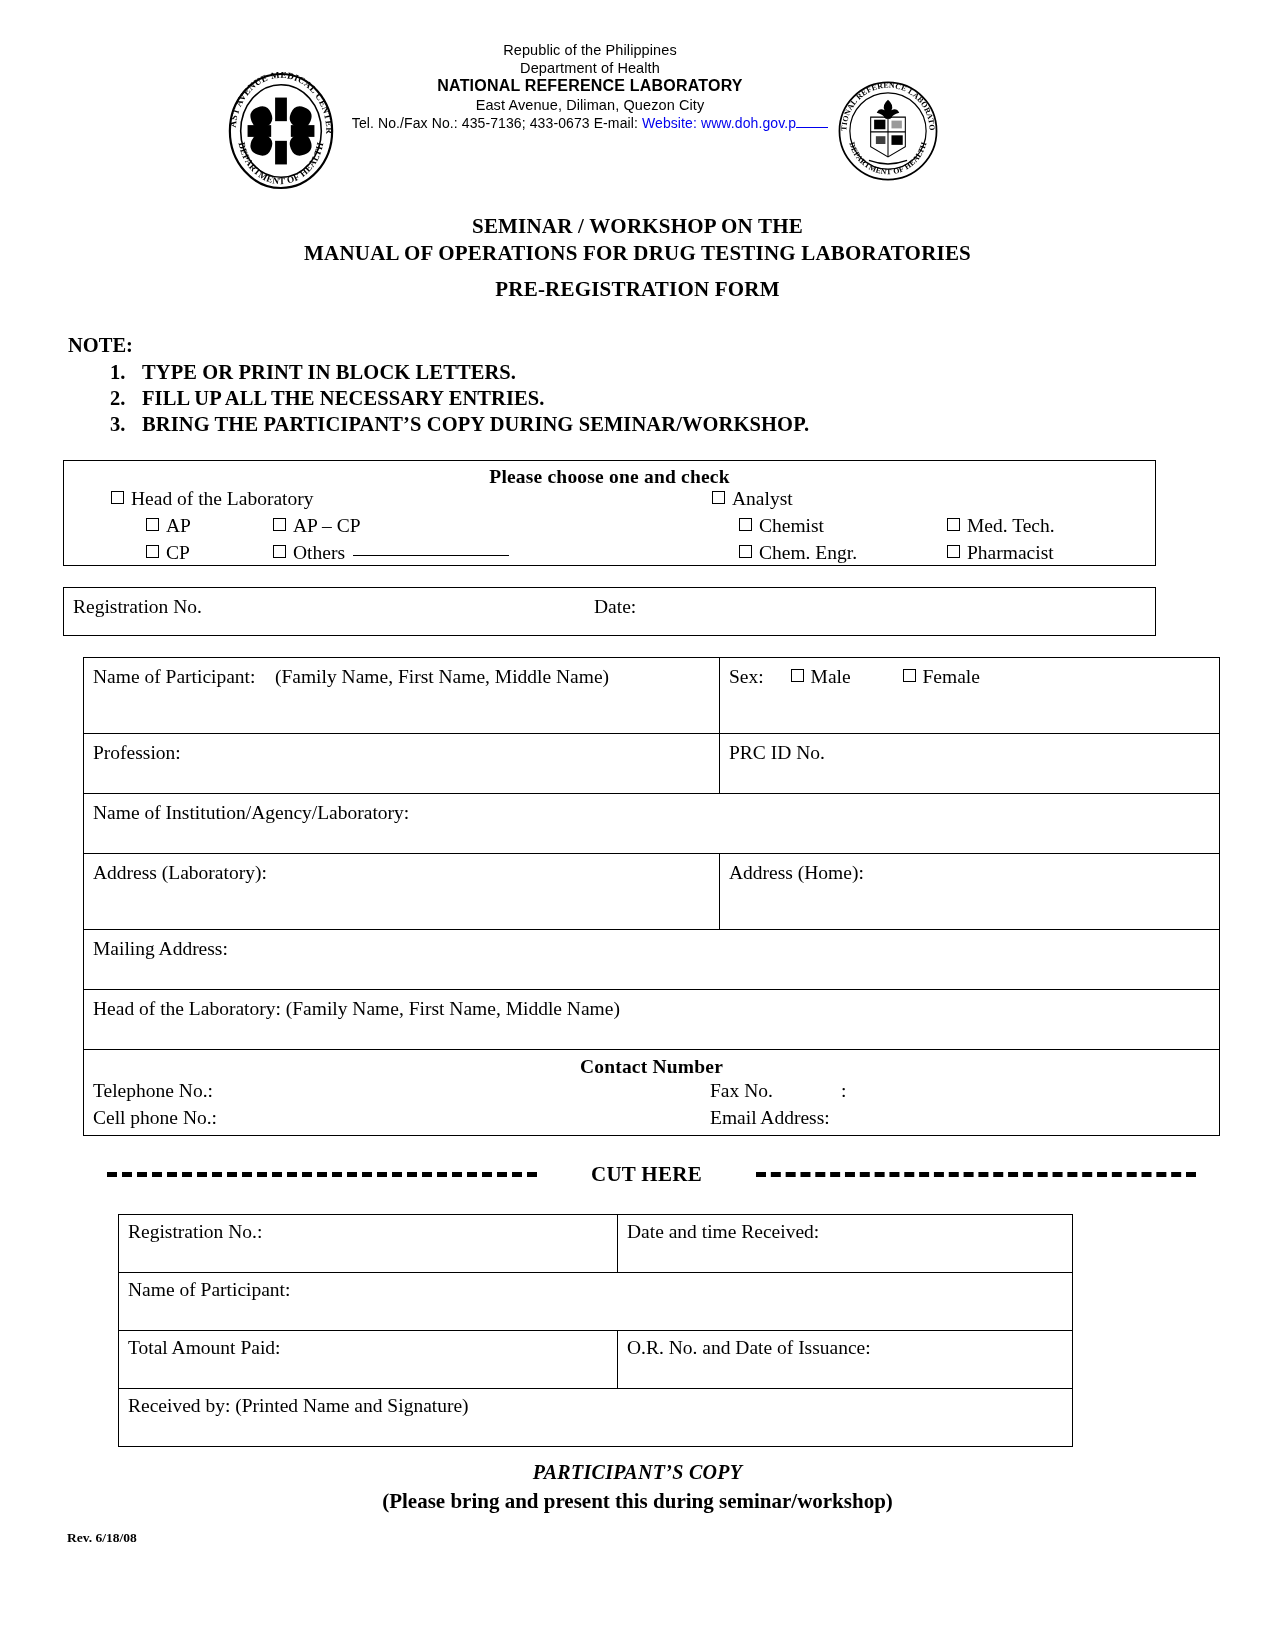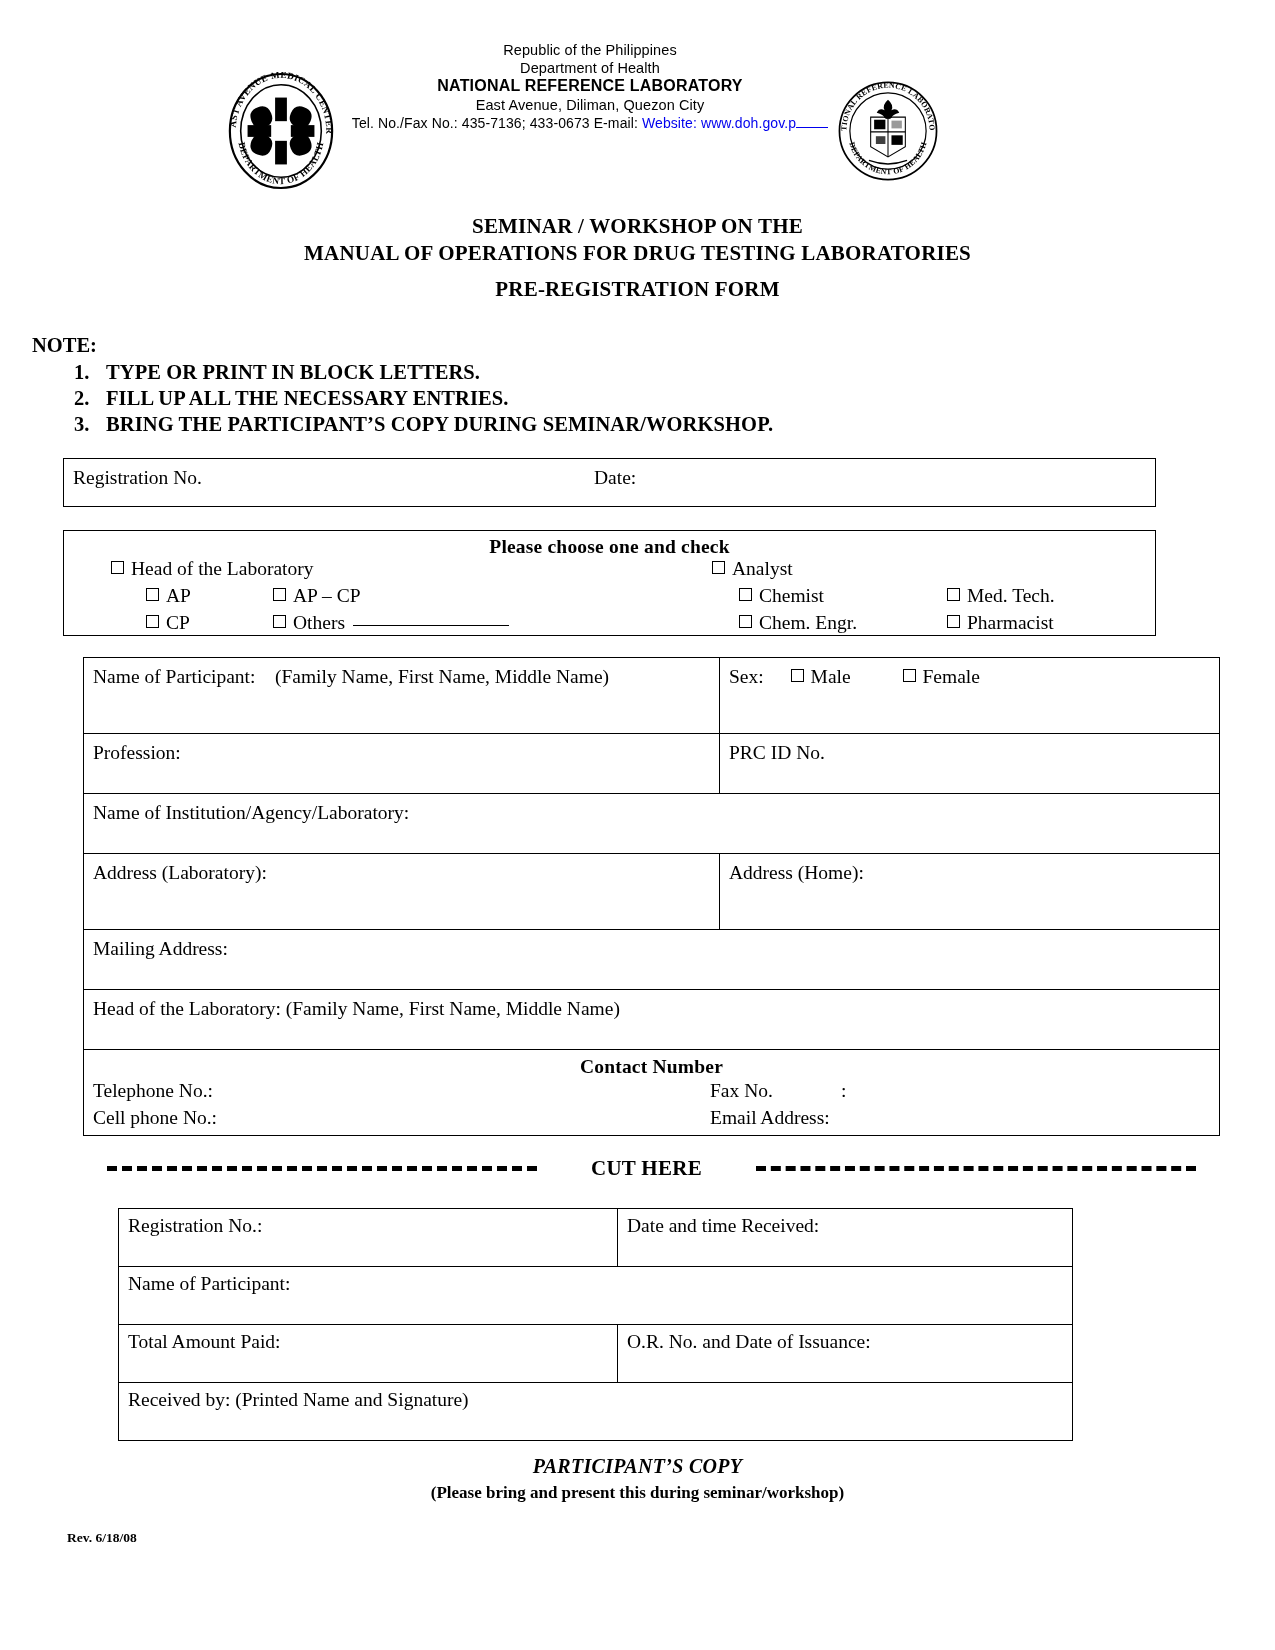--- a/index.html
+++ b/index.html
@@ -84,21 +84,21 @@
     text-align: center;
     font-weight: bold;
     font-size: 21px;
     margin-top: 10px;
     letter-spacing: 0.2px;
   }
 
   
   .note-block {
     margin-top: 30px;
-    padding-left: 32px;
+    padding-left: 68px;
     font-weight: bold;
     font-size: 20.5px;
   }
   .note-title { line-height: 27px; }
   .note-list {
     list-style: none;
     margin: 0;
     padding: 0;
   }
   .note-list li {
@@ -195,21 +195,21 @@
     height: 56px;
   }
   .cg-l1 { position: absolute; left: 0px;   top: 0px; }
   .cg-r1 { position: absolute; left: 617px; top: 0px; }
   .cg-r1b{ position: absolute; left: 748px; top: 0px; }
   .cg-l2 { position: absolute; left: 0px;   top: 27px; }
   .cg-r2 { position: absolute; left: 617px; top: 27px; }
 
   
   .cut-row {
-    margin-top: 16px;
+    margin-top: 22px;
     height: 32px;
     display: flex;
     align-items: center;
     justify-content: center;
     gap: 16px;
     padding-left: 16px;
   }
   .dash {
     height: 0;
     border-top: 5px dashed #000;
@@ -249,21 +249,21 @@
     text-align: center;
     font-weight: bold;
     font-style: italic;
     font-size: 20px;
     margin-top: 14px;
     letter-spacing: 0.3px;
   }
   .participants-note {
     text-align: center;
     font-weight: bold;
-    font-size: 17px;
+    font-size: 21px;
     margin-top: 5px;
   }
   .rev {
     position: absolute;
     left: 67px;
     top: 1496px;
     font-weight: bold;
     font-size: 13.5px;
   }
 </style>
@@ -362,66 +362,66 @@
         <span class="num">2.</span>
         <span class="txt">FILL UP ALL THE NECESSARY ENTRIES.</span>
       </li>
       <li>
         <span class="num">3.</span>
         <span class="txt">BRING THE PARTICIPANT’S COPY DURING SEMINAR/WORKSHOP.</span>
       </li>
     </ul>
   </div>
 
+  <div class="box choose-box">
+    <div class="choose-title">Please choose one and check</div>
+
+    <div class="cb-row">
+      <span class="cb-item" style="left:47px;">
+        <span class="cb"></span><span>Head of the Laboratory</span>
+      </span>
+      <span class="cb-item" style="left:648px;">
+        <span class="cb"></span><span>Analyst</span>
+      </span>
+    </div>
+
+    <div class="cb-row">
+      <span class="cb-item" style="left:82px;">
+        <span class="cb"></span><span>AP</span>
+      </span>
+      <span class="cb-item" style="left:209px;">
+        <span class="cb"></span><span>AP – CP</span>
+      </span>
+      <span class="cb-item" style="left:675px;">
+        <span class="cb"></span><span>Chemist</span>
+      </span>
+      <span class="cb-item" style="left:883px;">
+        <span class="cb"></span><span>Med. Tech.</span>
+      </span>
+    </div>
+
+    <div class="cb-row">
+      <span class="cb-item" style="left:82px;">
+        <span class="cb"></span><span>CP</span>
+      </span>
+      <span class="cb-item" style="left:209px;">
+        <span class="cb"></span><span>Others</span><span class="underline-blank"></span>
+      </span>
+      <span class="cb-item" style="left:675px;">
+        <span class="cb"></span><span>Chem. Engr.</span>
+      </span>
+      <span class="cb-item" style="left:883px;">
+        <span class="cb"></span><span>Pharmacist</span>
+      </span>
+    </div>
+  </div>
+
   <div class="box reg-box">
     <span class="lbl-reg">Registration No.</span>
     <span class="lbl-date">Date:</span>
-  </div>
-
-  <div class="box choose-box">
-    <div class="choose-title">Please choose one and check</div>
-
-    <div class="cb-row">
-      <span class="cb-item" style="left:47px;">
-        <span class="cb"></span><span>Head of the Laboratory</span>
-      </span>
-      <span class="cb-item" style="left:648px;">
-        <span class="cb"></span><span>Analyst</span>
-      </span>
-    </div>
-
-    <div class="cb-row">
-      <span class="cb-item" style="left:82px;">
-        <span class="cb"></span><span>AP</span>
-      </span>
-      <span class="cb-item" style="left:209px;">
-        <span class="cb"></span><span>AP – CP</span>
-      </span>
-      <span class="cb-item" style="left:675px;">
-        <span class="cb"></span><span>Chemist</span>
-      </span>
-      <span class="cb-item" style="left:883px;">
-        <span class="cb"></span><span>Med. Tech.</span>
-      </span>
-    </div>
-
-    <div class="cb-row">
-      <span class="cb-item" style="left:82px;">
-        <span class="cb"></span><span>CP</span>
-      </span>
-      <span class="cb-item" style="left:209px;">
-        <span class="cb"></span><span>Others</span><span class="underline-blank"></span>
-      </span>
-      <span class="cb-item" style="left:675px;">
-        <span class="cb"></span><span>Chem. Engr.</span>
-      </span>
-      <span class="cb-item" style="left:883px;">
-        <span class="cb"></span><span>Pharmacist</span>
-      </span>
-    </div>
   </div>
 
   <table class="main-table">
     <tbody>
         <tr>
       <td class="h-tall" style="width:617px;">
         <span>Name of Participant:</span>
         &nbsp;&nbsp;&nbsp;<span>(Family Name, First Name, Middle Name)</span>
       </td>
       <td class="h-tall sex-cell">

